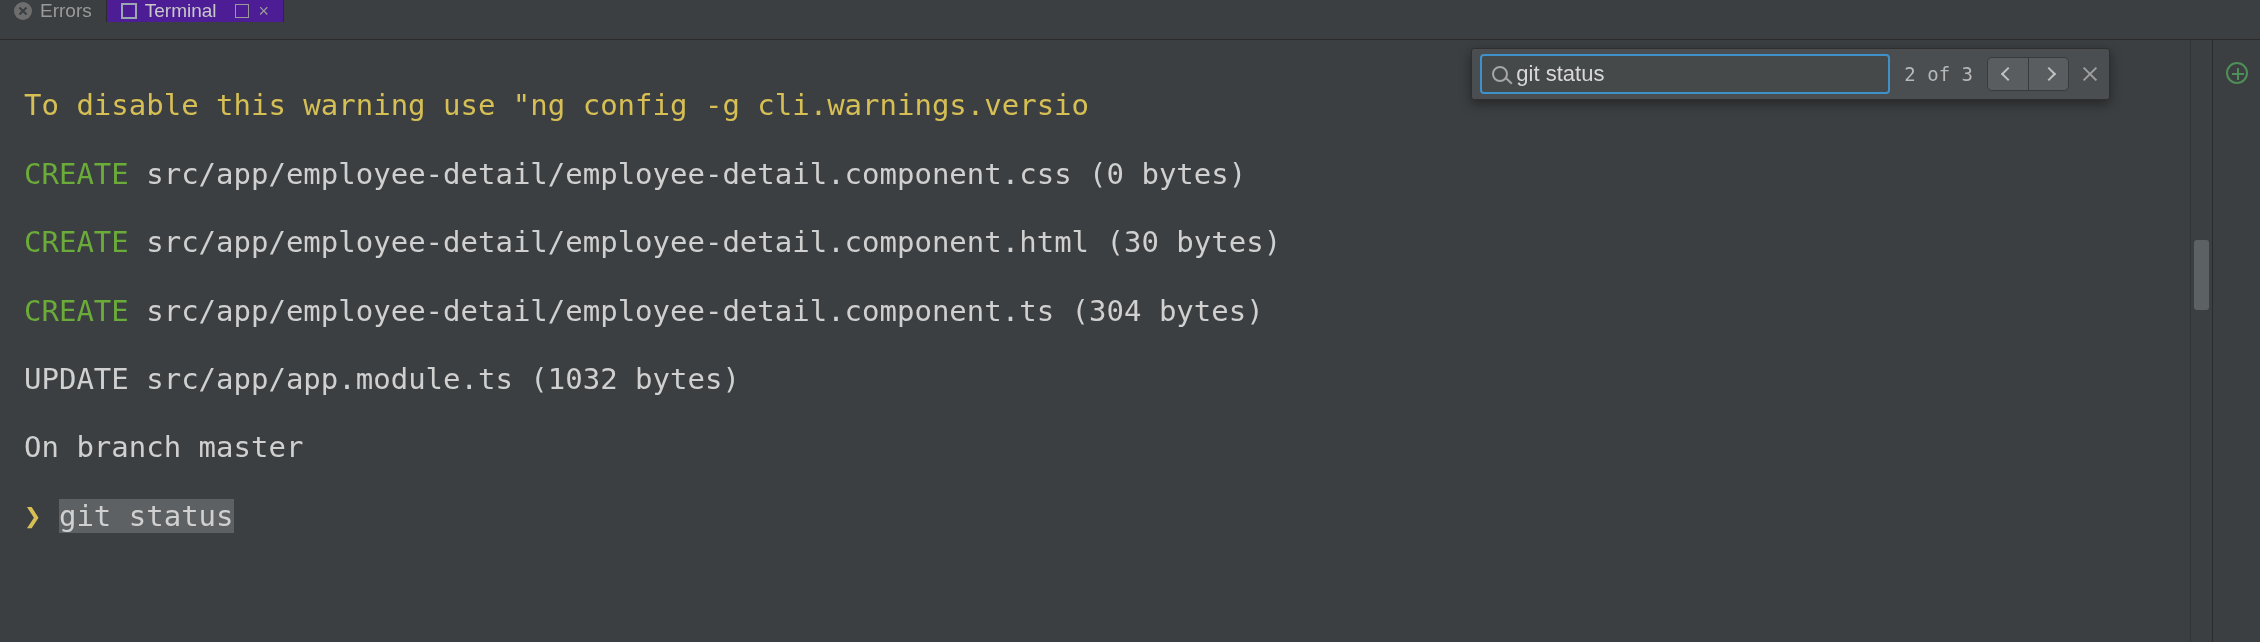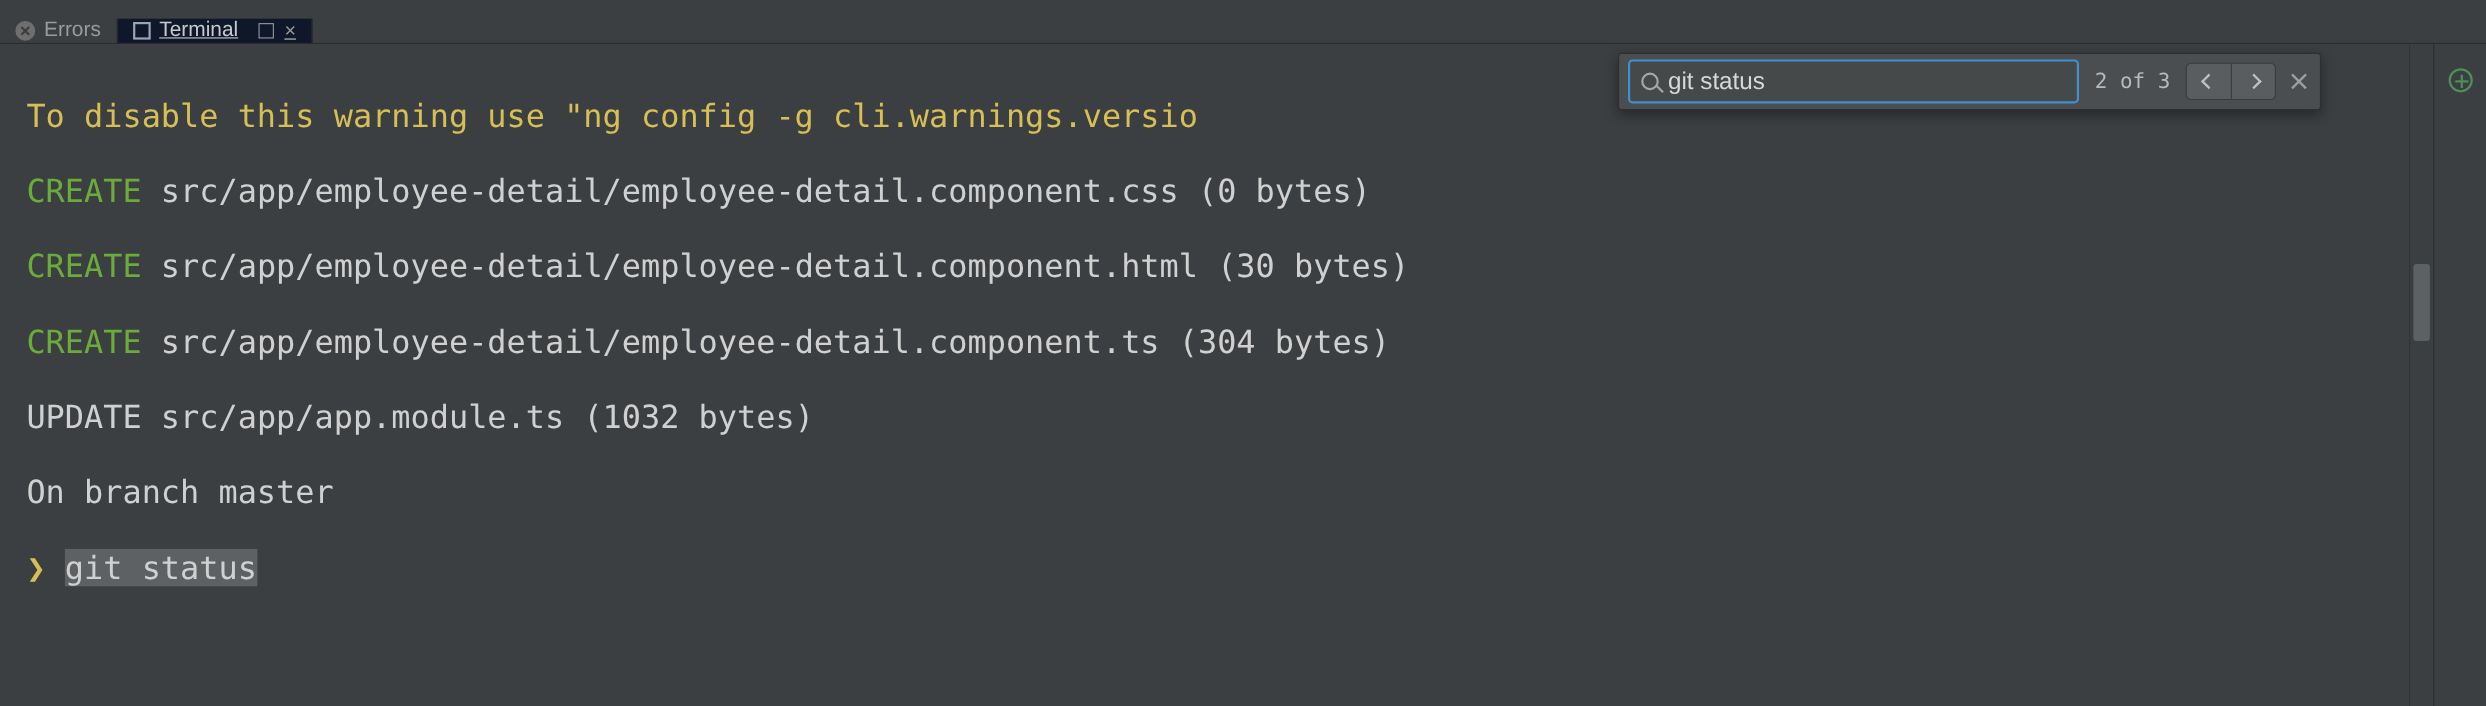--- a/index.html
+++ b/index.html
@@ -8,38 +8,37 @@
     height: 642px;
     background: #3c3f41;
     font-family: "Segoe UI", "Helvetica Neue", Arial, sans-serif;
     overflow: hidden;
     color: #bbbbbb;
   }
   .tabbar {
     height: 40px;
     background: #3c3f41;
     display: flex;
-    align-items: flex-end;
+    align-items: flex-start;
     border-bottom: 1px solid #2b2b2b;
   }
   .tab {
     display: flex;
     align-items: center;
     padding: 0 14px;
     font-size: 19px;
     color: #9a9a9a;
     border-right: 1px solid #2b2b2b;
     gap: 8px;
     cursor: pointer;
     position: relative;
   }
   .tab.active {
-    background: #0f172a;
+    background: #4c1d95;
     color: #c8c8c8;
-    text-decoration: underline;
   }
   .tab .tab-label { }
   .errors-icon {
     width: 18px; height: 18px; border-radius: 50%;
     background: #6e6e6e; position: relative;
     display: inline-flex; align-items: center; justify-content: center;
   }
   .errors-icon::before, .errors-icon::after {
     content: ""; position: absolute; width: 10px; height: 2px; background: #3c3f41;
     transform: rotate(45deg);

